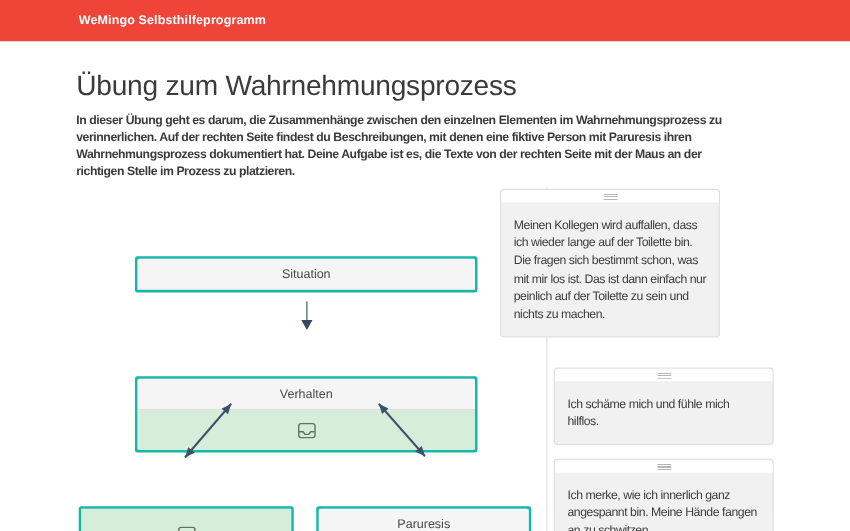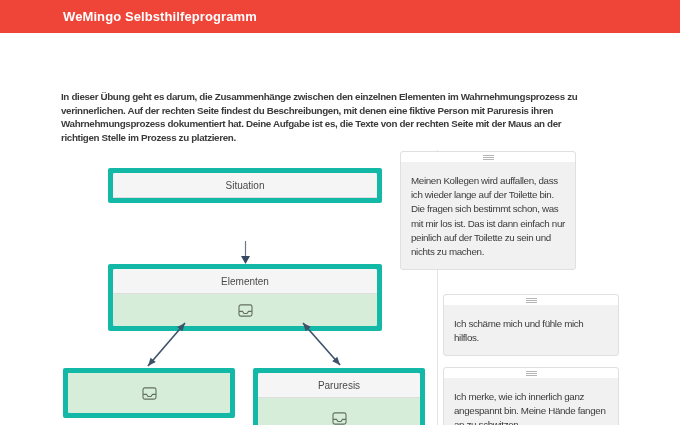--- a/index.html
+++ b/index.html
@@ -8,36 +8,36 @@
     background:#ffffff;
     font-family:"Liberation Sans","DejaVu Sans",sans-serif;
     color:#3c3c3c;
   }
   
   .navbar {
     position:absolute; left:0; top:0; width:680px; height:33px;
     background:#ef4438; display:flex; align-items:center;
   }
   .navbar-brand {
-    margin-left:63px; color:#ffffff; font-weight:bold; font-size:13px;
+    margin-left:63px; color:#ffffff; font-weight:bold; font-size:10px;
     letter-spacing:0.1px; cursor:pointer;
   }
   
   .page-title {
     position:absolute; left:61px; top:56px; font-size:22.5px;
     color:#3b3b3b; letter-spacing:-0.2px; font-weight:normal; margin:0;
   }
   .page-desc {
     position:absolute; left:61px; top:90px; width:540px;
     font-size:9.8px; line-height:13.6px; letter-spacing:-0.35px; color:#3b3b3b;font-weight:bold;
   }
   
   .node {
     position:absolute; box-sizing:border-box; background:#7dd3fc;
-    border:5px solid #14b8a6; border-radius:2px;
+    border:2px solid #14b8a6; border-radius:2px;margin-top:37px;
   }
   .node-header {
     background:#f5f5f5; border-bottom:1px solid #dedede;
     text-align:center; font-size:10px; color:#4a4a4a;
     padding:7px 0 6px 0; border-radius:2px 2px 0 0;
   }
   .node-body {
     padding:7px 10px 9px 10px; font-size:9.8px; line-height:13.5px;
     letter-spacing:-0.35px; color:#3b3b3b;
   }
@@ -80,33 +80,34 @@
 </style>
 </head>
 <body>
 
 <div class="stage">
 
   <div class="navbar">
     <span class="navbar-brand">WeMingo Selbsthilfeprogramm</span>
   </div>
 
+  <h1 class="page-title">Übung zum Wahrnehmungsprozess</h1>
   <div class="page-desc">In dieser Übung geht es darum, die Zusammenhänge zwischen den einzelnen Elementen im Wahrnehmungsprozess zu verinnerlichen. Auf der rechten Seite findest du Beschreibungen, mit denen eine fiktive Person mit Paruresis ihren Wahrnehmungsprozess dokumentiert hat. Deine Aufgabe ist es, die Texte von der rechten Seite mit der Maus an der richtigen Stelle im Prozess zu platzieren.</div>
 
   <div class="node" id="node-situation">
     <div class="node-header">Situation</div>
   </div>
 
   <svg class="arrow-svg" style="left:239px; top:241px;" width="13" height="24">
     <line x1="6.5" y1="0" x2="6.5" y2="16" stroke="#6b7888" stroke-width="1.2"></line>
     <polygon points="2,15 11,15 6.5,23" fill="#374960"></polygon>
   </svg>
 
   <div class="node" id="node-gedanken">
-    <div class="node-header">Elementen</div>
+    <div class="node-header">Verhalten</div>
     <div class="dropzone">
       <svg width="15" height="13" viewBox="0 0 16 14" fill="none" stroke="#64705f" stroke-width="1.2">
         <rect x="1" y="1" width="14" height="12" rx="2"></rect>
         <path d="M1 8 h3.8 l1.6 2.2 h3.2 l1.6 -2.2 H15"></path>
       </svg>
     </div>
   </div>
 
   <svg class="arrow-svg" style="left:120px; top:321px;" width="240" height="48">
     <g stroke="#3d5269" fill="#3d5269">

